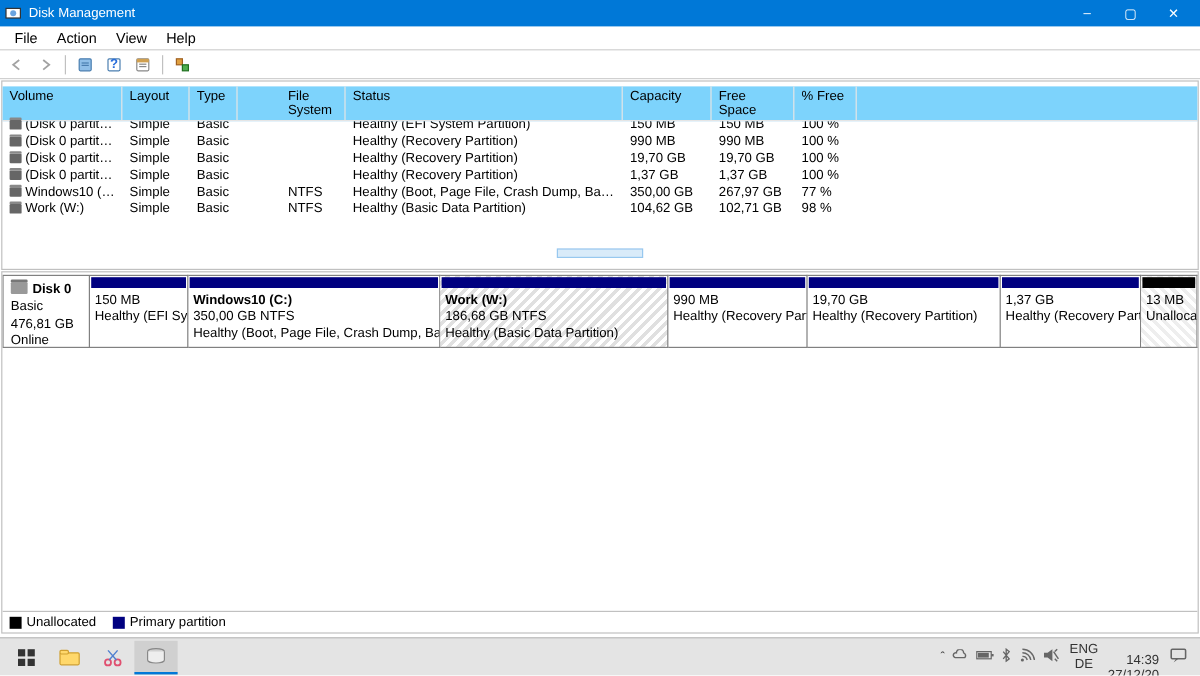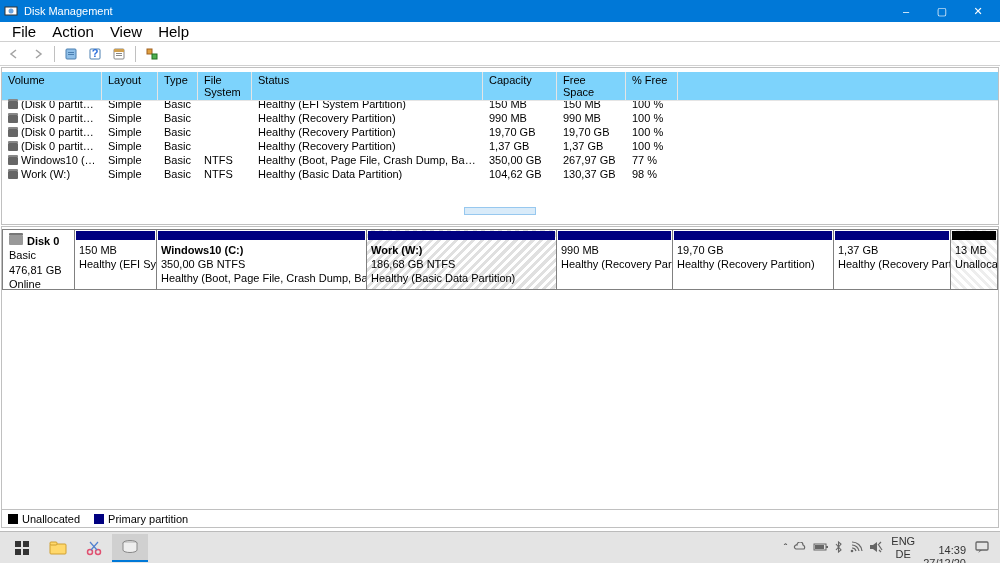--- a/index.html
+++ b/index.html
@@ -3,32 +3,32 @@
 <meta charset="utf-8">
 <style>
 * { box-sizing: border-box; margin: 0; padding: 0; font-family: 'Segoe UI', Tahoma, sans-serif; font-size: 11px; }
 body { width: 1000px; height: 563px; background: #fff; overflow: hidden; position: relative; }
 .titlebar { height: 22px; background: #0078d7; color: #fff; display: flex; align-items: center; padding: 0 4px; }
 .titlebar .icon { width: 14px; height: 14px; margin-right: 6px; }
 .titlebar .title { flex: 1; font-size: 11px; }
 .winbtns { display: flex; gap: 0; }
 .winbtn { width: 36px; height: 22px; display: flex; align-items: center; justify-content: center; color: #fff; }
 .menubar { height: 20px; display: flex; align-items: center; border-bottom: 1px solid #d0d0d0; padding-left:4px;}
-.menuitem { padding: 2px 8px; font-size: 15px; }
+.menuitem { padding: 2px 8px; font-size: 12px; }
 .toolbar { height: 24px; display: flex; align-items: center; padding: 2px 4px; gap: 4px; border-bottom: 1px solid #d0d0d0; }
 .tbtn { width: 20px; height: 20px; display: flex; align-items: center; justify-content: center; border: 1px solid transparent; }
 .tsep { width: 1px; height: 16px; background: #c0c0c0; margin: 0 2px; }
 .tbtn.disabled { opacity: .45; }
 
 .toppane { height: 158px; overflow: auto; border: 1px solid #c0c0c0; margin: 1px; }
 .grid-header { display: flex; background: #7dd3fc; border-bottom: 1px solid #e5e5e5; position: sticky; top:4px;}
 .gh { padding: 2px 6px; border-right: 1px solid #e5e5e5; font-size: 11px; }
 .grid-row { display: flex; padding: 0; }
 .gc { padding: 1px 6px; font-size: 11px; overflow: hidden; white-space: nowrap; text-overflow: ellipsis; }
-.col-vol {width:100px;} .col-lay {width:56px;} .col-typ{width:40px;} .col-fs{width:54px;}
+.col-vol {width:100px;} .col-lay {width:56px;} .col-typ{width:40px;} .col-fs{width:54px;margin-left:36px;}
 .col-stat{width:231px;} .col-cap{width:74px;} .col-free{width:69px;} .col-pct{width:52px;}
 .diskico { display:inline-block; width:10px; height:8px; background:#666; border-radius:1px; margin-right:3px; position:relative; top:1px;}
 .diskico::before { content:''; position:absolute; left:0; top:-2px; width:10px; height:2px; background:#888; border-radius:1px 1px 0 0;}
 
 .bottompane { height: 302px; border: 1px solid #c0c0c0; margin: 1px; overflow:hidden; position:relative;}
 .diskrow { display:flex; height: 61px; margin-top:2px;}
 .diskhdr { width: 74px; border:1px solid #808080; padding:4px 6px; font-size:11px; line-height:1.3; display:flex; flex-direction:column;}
 .diskhdr .dname { font-weight:bold; display:flex; align-items:center; gap:4px;}
 .dhico { width:14px; height:10px; background:#999; border-radius:1px; position:relative; margin-bottom:2px;}
 .dhico::before{content:'';position:absolute;width:14px;height:2px;background:#777;border-radius:1px 1px 0 0;top:-2px;}
@@ -188,21 +188,21 @@
         <div class="gc col-free">267,97 GB</div>
         <div class="gc col-pct">77 %</div>
       </div>
       <div class="grid-row">
         <div class="gc col-vol"><span class="diskico"></span>Work (W:)</div>
         <div class="gc col-lay">Simple</div>
         <div class="gc col-typ">Basic</div>
         <div class="gc col-fs">NTFS</div>
         <div class="gc col-stat">Healthy (Basic Data Partition)</div>
         <div class="gc col-cap">104,62 GB</div>
-        <div class="gc col-free">130,37 GB</div>
+        <div class="gc col-free">102,71 GB</div>
         <div class="gc col-pct">98 %</div>
       </div>
     </div>
 </div>
 
 <div class="snap-hint"></div>
 
 <div class="bottompane">
   <div class="diskrow">
     <div class="diskhdr">

